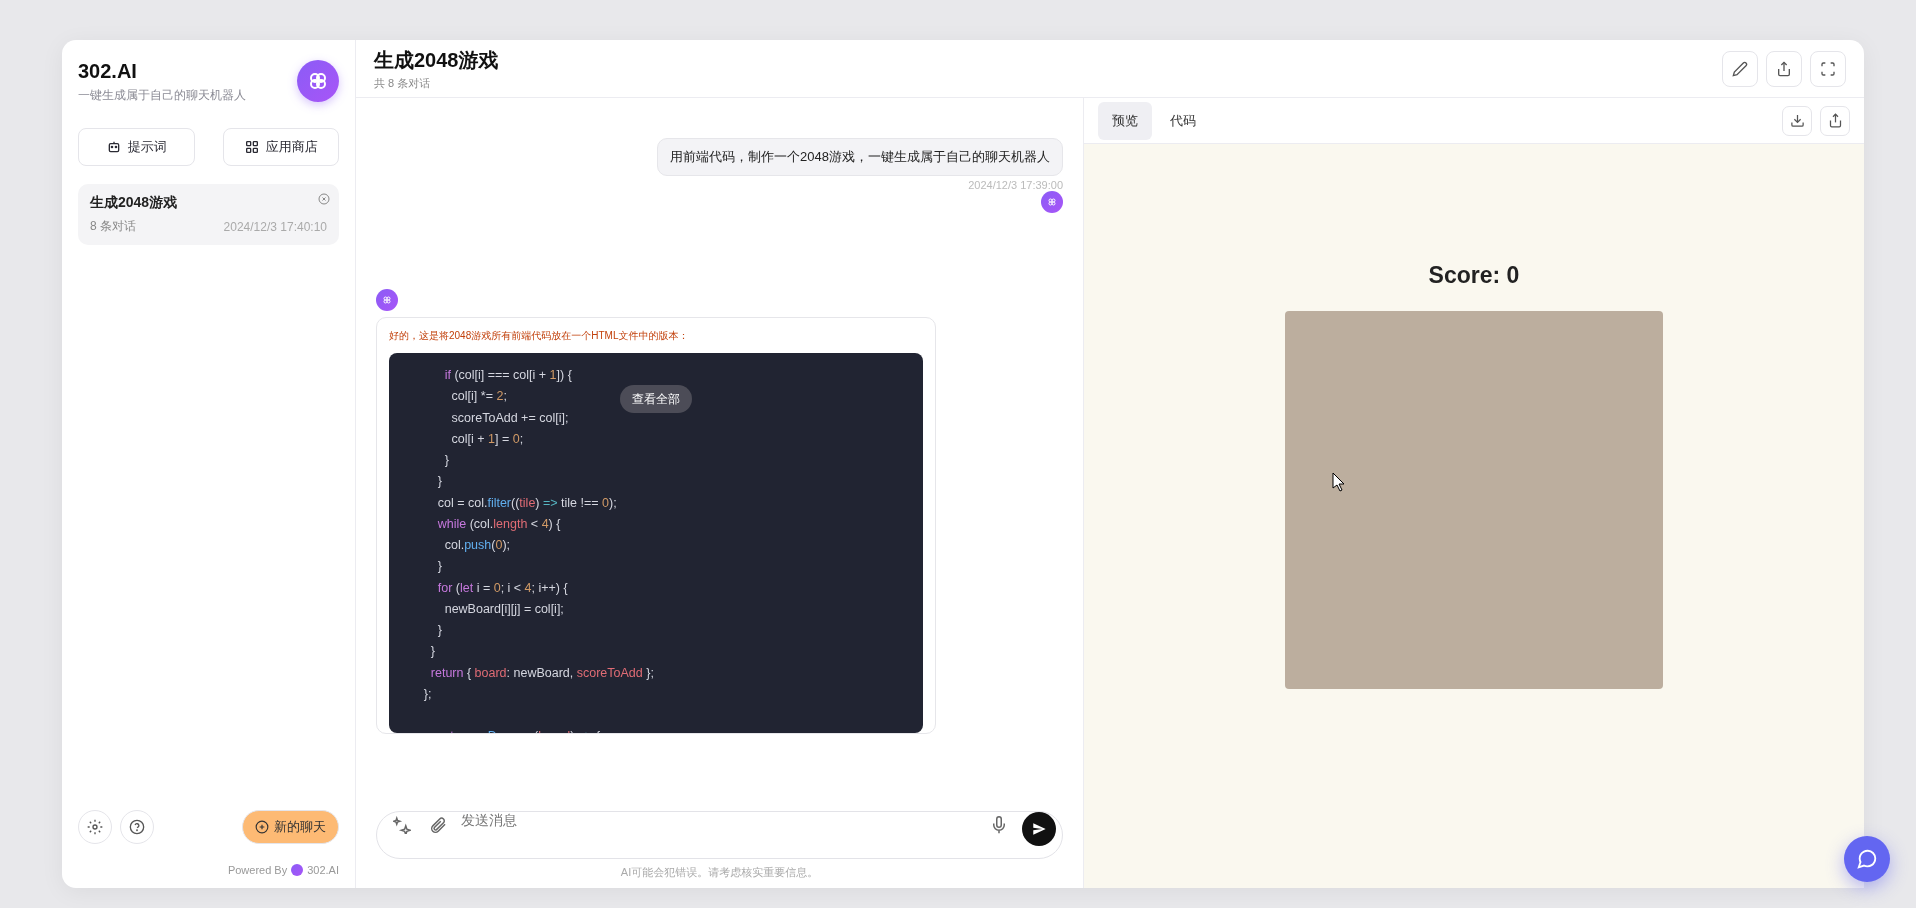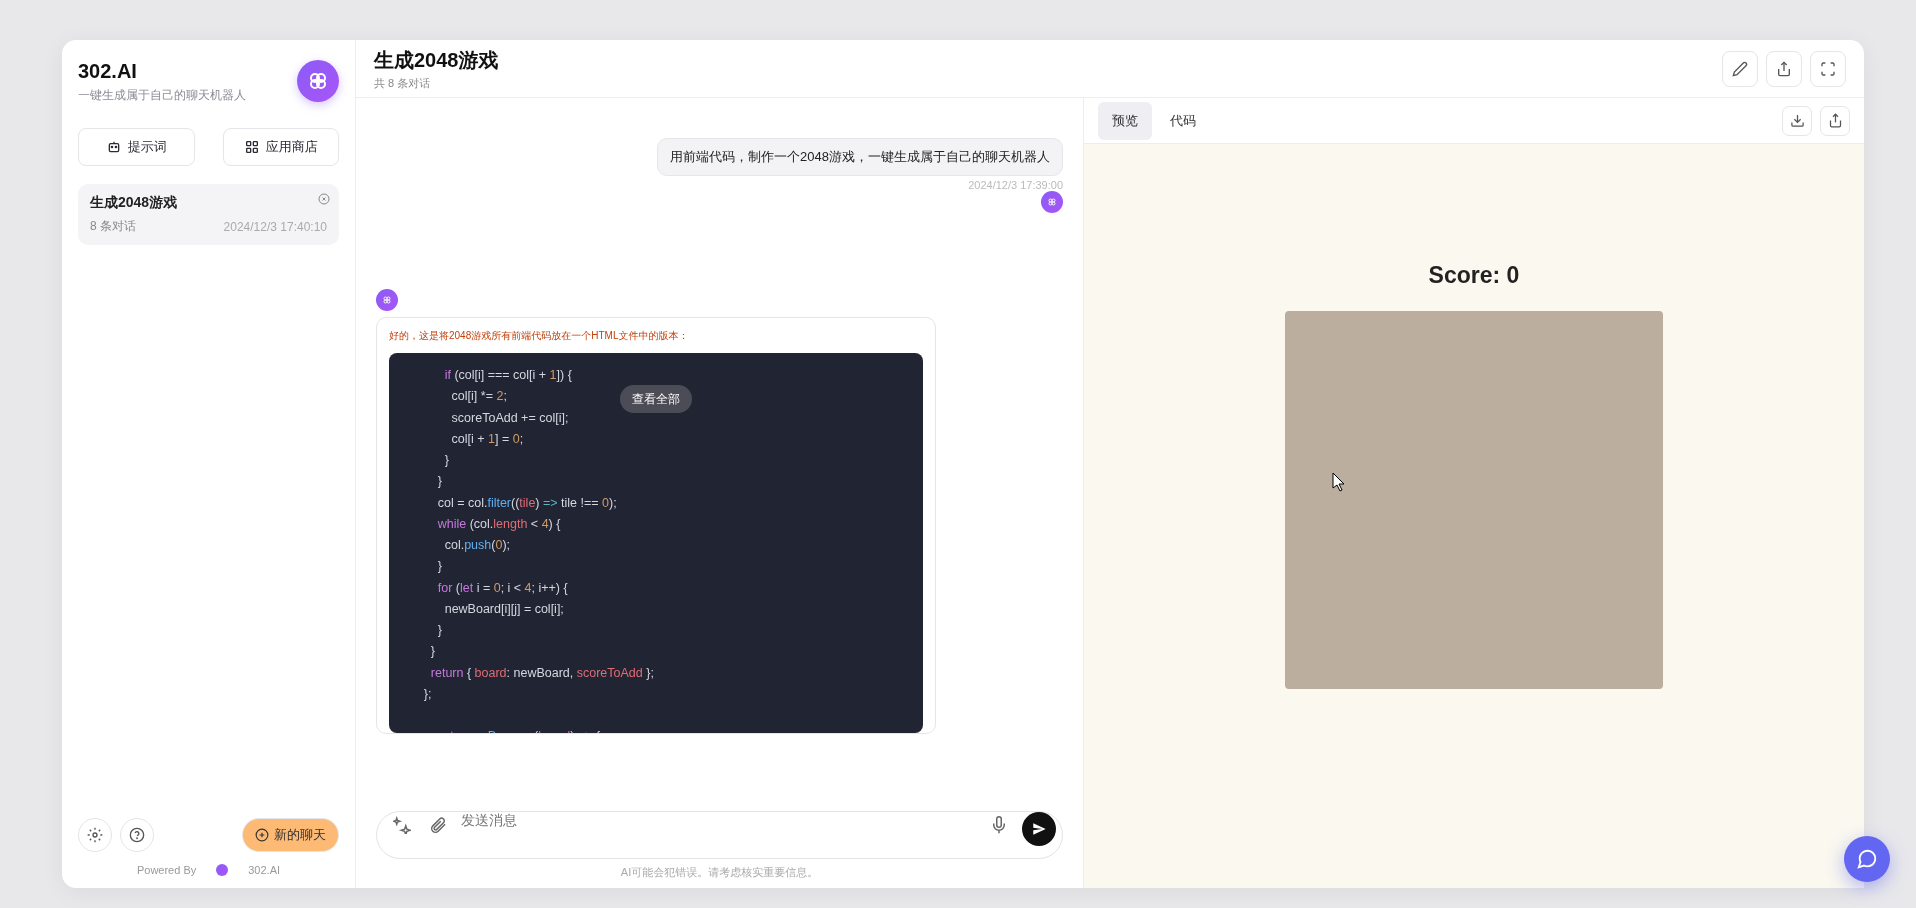--- a/index.html
+++ b/index.html
@@ -18,21 +18,21 @@
 .conv-item{position:relative;background:#f4f4f6;border-radius:10px;padding:10px 12px;cursor:pointer}
 .conv-title{font-size:14px;font-weight:600;color:#222}
 .conv-meta{display:flex;justify-content:space-between;align-items:center;margin-top:6px}
 .conv-count{font-size:12px;color:#888}
 .conv-time{font-size:12px;color:#aaa}
 .conv-close{position:absolute;top:6px;right:6px;width:18px;height:18px;border-radius:50%;display:flex;align-items:center;justify-content:center;color:#888}
 .sidebar-bottom{display:flex;align-items:center;justify-content:space-between;gap:8px;padding-top:6px}
 .icon-btn{width:34px;height:34px;border:1px solid #e5e5ea;border-radius:50%;display:flex;align-items:center;justify-content:center;cursor:pointer;background:#fff;color:#555}
 .icon-btn svg{width:16px;height:16px}
 .new-chat{display:flex;align-items:center;gap:5px;height:34px;padding:0 12px;border:1px solid #e5e5ea;border-radius:17px;font-size:13px;cursor:pointer;background:#fdba74;color:#333}
-.powered{text-align:center;font-size:11px;color:#999;margin-top:12px;display:flex;align-items:center;justify-content:center;gap:20px}
+.powered{text-align:center;font-size:11px;color:#999;margin-top:20px;display:flex;align-items:center;justify-content:flex-end;gap:4px}
 .powered .dot{width:12px;height:12px;border-radius:50%;background:linear-gradient(135deg,#8b5cf6,#a855f7);display:inline-block}
 .main{flex:1;display:flex;flex-direction:column}
 .main-header{height:58px;border-bottom:1px solid #ececf1;display:flex;align-items:center;justify-content:space-between;padding:0 18px}
 .main-title{font-size:20px;font-weight:700;color:#111}
 .main-sub{font-size:11px;color:#888;margin-top:2px}
 .header-actions{display:flex;gap:8px}
 .hact{width:36px;height:36px;border:1px solid #e5e5ea;border-radius:8px;display:flex;align-items:center;justify-content:center;cursor:pointer;background:#fff;color:#555}
 .hact svg{width:16px;height:16px}
 .content{flex:1;display:flex;overflow:hidden}
 .chat-col{flex:1;display:flex;flex-direction:column;border-right:1px solid #ececf1;min-width:0}

